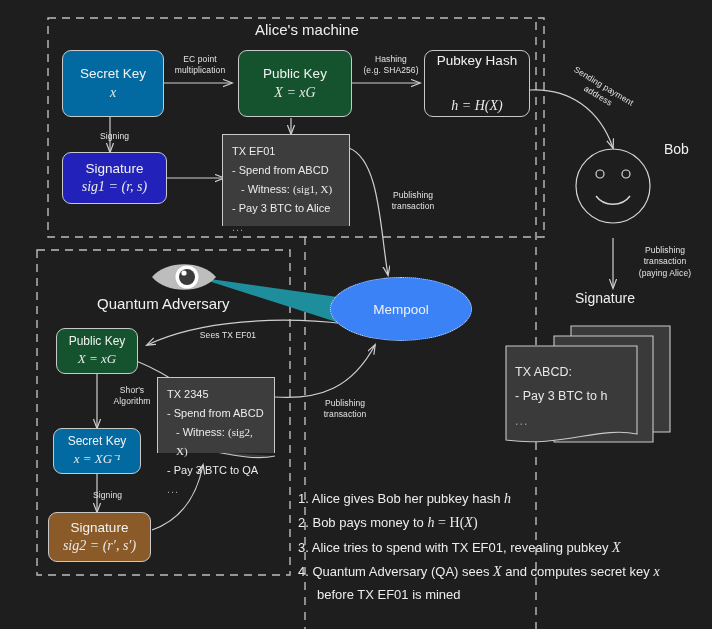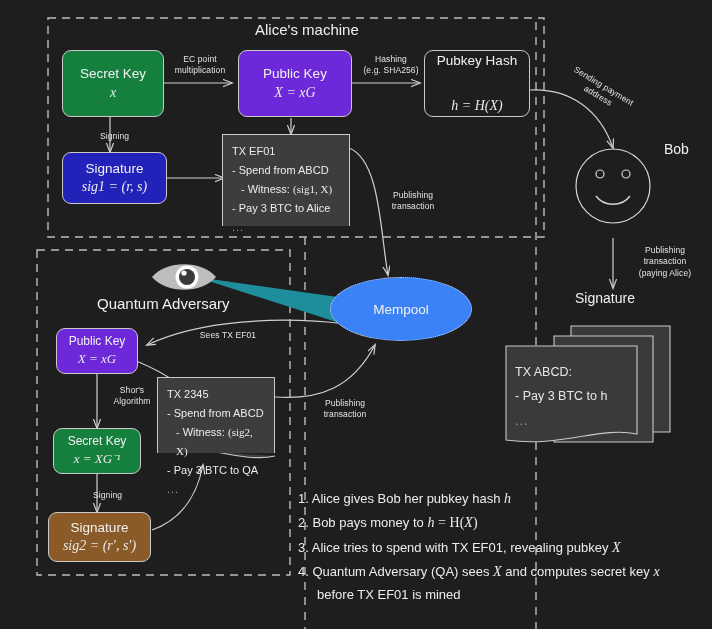--- a/index.html
+++ b/index.html
@@ -32,22 +32,22 @@
     text-align: center;
     line-height: 1.15;
   }
   .node .l1 { font-size: 13.5px; color: #f2f2f2; }
   .node .l2 {
     font-size: 14px; color: #eaeaea;
     font-family: "Liberation Serif", serif;
     font-style: italic;
     margin-top: 3px;
   }
-  .secret  { background: #15803d; }
-  .public  { background: #6d28d9; }
+  .secret  { background: #0369a1; }
+  .public  { background: #14532d; }
   .sigblue { background: #2222bb; }
   .sigbrown{ background: #8a5a28; }
 
   .txbox {
     position: absolute;
     box-sizing: border-box;
     background: #3d3d3d;
     border: 1px solid #c9c9c9;
     border-bottom: none;
     padding: 7px 9px 0 9px;

